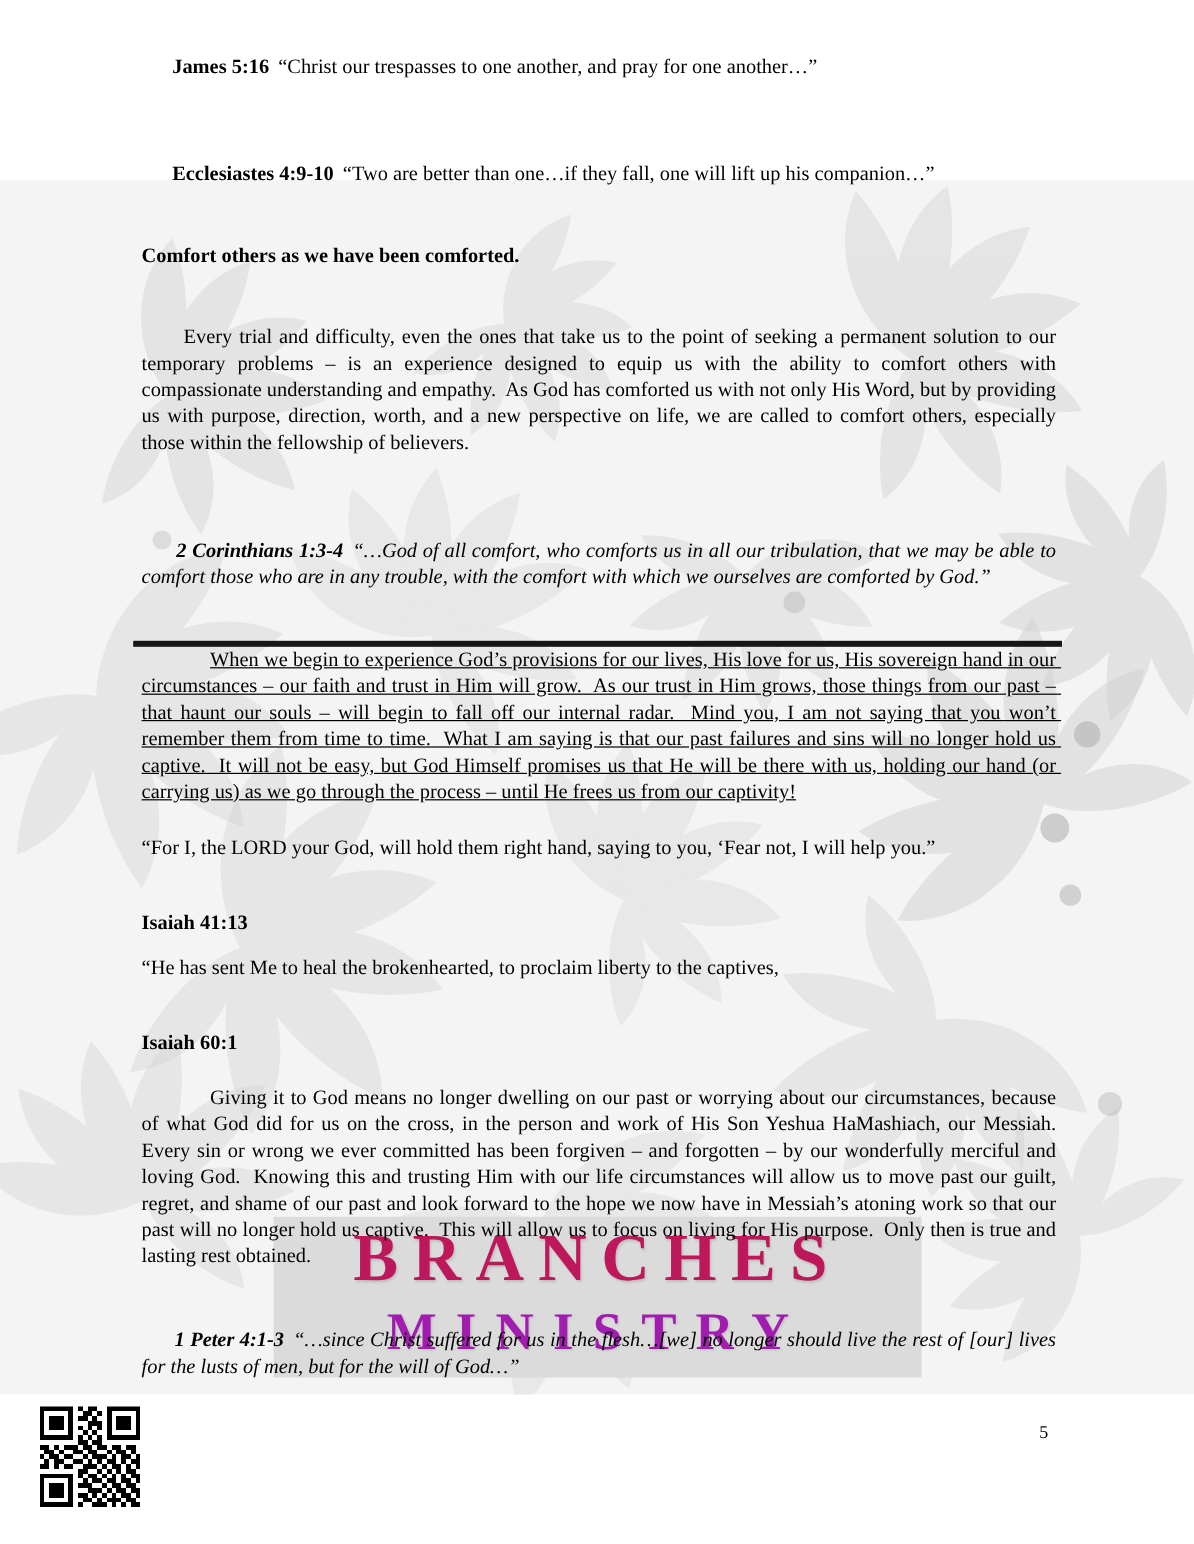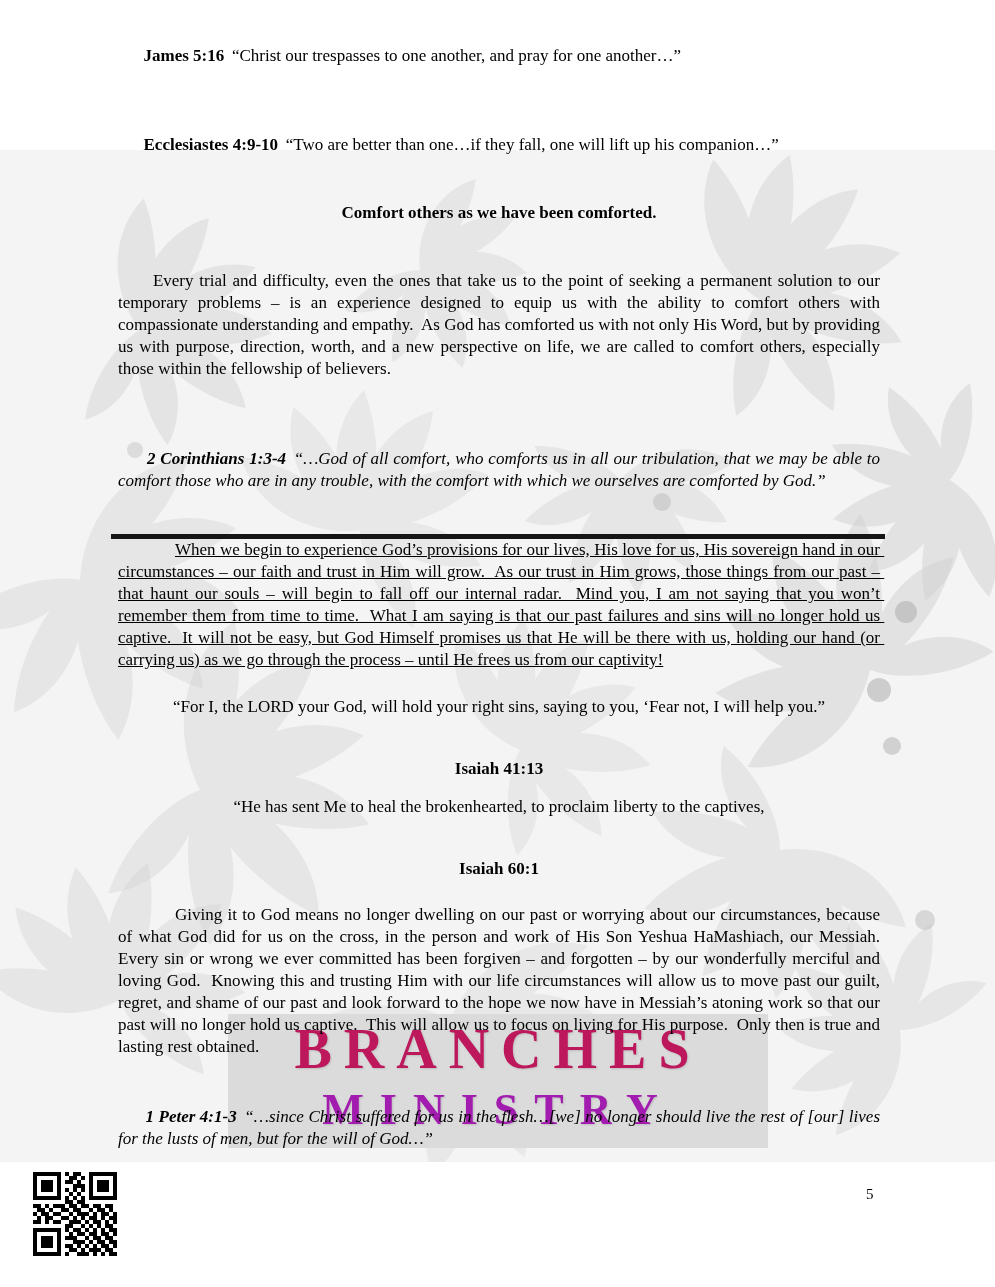--- a/index.html
+++ b/index.html
@@ -33,21 +33,21 @@
   }
   
   .content{
     position:absolute;left:118px;top:0;width:762px;z-index:2;
     font-size:17px;line-height:22px;
   }
   .line{white-space:pre-wrap;}
   .ref{font-weight:bold;margin-right:0.45em;}
   .para{text-align:justify;text-indent:57px;white-space:pre-wrap;}
   .qpara{text-align:justify;white-space:pre-wrap;font-style:italic;}
-  .center{text-align:center;}
+  .center{text-align:left;}
   .bold{font-weight:bold;margin-top:40px;}
   .italic{}
   .divider{height:5px;background:#161616;margin-left:-7px;width:774px;}
   
   .mt-gal{margin-top:118px;}
   .mt-23{margin-top:23px;}
   .mt-24{margin-top:24px;}
   .mt-20{margin-top:20px;}
   .mt-21{text-decoration:underline;}
   .mt-25{margin-top:25px;}
@@ -132,21 +132,21 @@
 
     <div class="qpara mt-24">
       <span class="ref">2 Corinthians 1:3-4</span><span>“…God of all comfort, who comforts us in all our tribulation, that we may be able to comfort those who are in any trouble, with the comfort with which we ourselves are comforted by God.”</span>
     </div>
 
     <div class="divider mt-20"></div>
 
     <div class="para mt-21">When we begin to experience God’s provisions for our lives, His love for us, His sovereign hand in our circumstances – our faith and trust in Him will grow.  As our trust in Him grows, those things from our past – that haunt our souls – will begin to fall off our internal radar.  Mind you, I am not saying that you won’t remember them from time to time.  What I am saying is that our past failures and sins will no longer hold us captive.  It will not be easy, but God Himself promises us that He will be there with us, holding our hand (or carrying us) as we go through the process – until He frees us from our captivity!</div>
 
     <div class="mt-25">
-      <div class="line center">“For I, the LORD your God, will hold your right sins, saying to you, ‘Fear not, I will help you.”</div>
+      <div class="line center">“For I, the LORD your God, will hold them right hand, saying to you, ‘Fear not, I will help you.”</div>
       <div class="line center bold">Isaiah 41:13</div>
     </div>
 
     <div class="mt-16">
       <div class="line center">“He has sent Me to heal the brokenhearted, to proclaim liberty to the captives,</div>
       <div class="line center bold">Isaiah 60:1</div>
     </div>
 
     <div class="para mt-24">Giving it to God means no longer dwelling on our past or worrying about our circumstances, because of what God did for us on the cross, in the person and work of His Son Yeshua HaMashiach, our Messiah.  Every sin or wrong we ever committed has been forgiven – and forgotten – by our wonderfully merciful and loving God.  Knowing this and trusting Him with our life circumstances will allow us to move past our guilt, regret, and shame of our past and look forward to the hope we now have in Messiah’s atoning work so that our past will no longer hold us captive.  This will allow us to focus on living for His purpose.  Only then is true and lasting rest obtained.</div>
 

